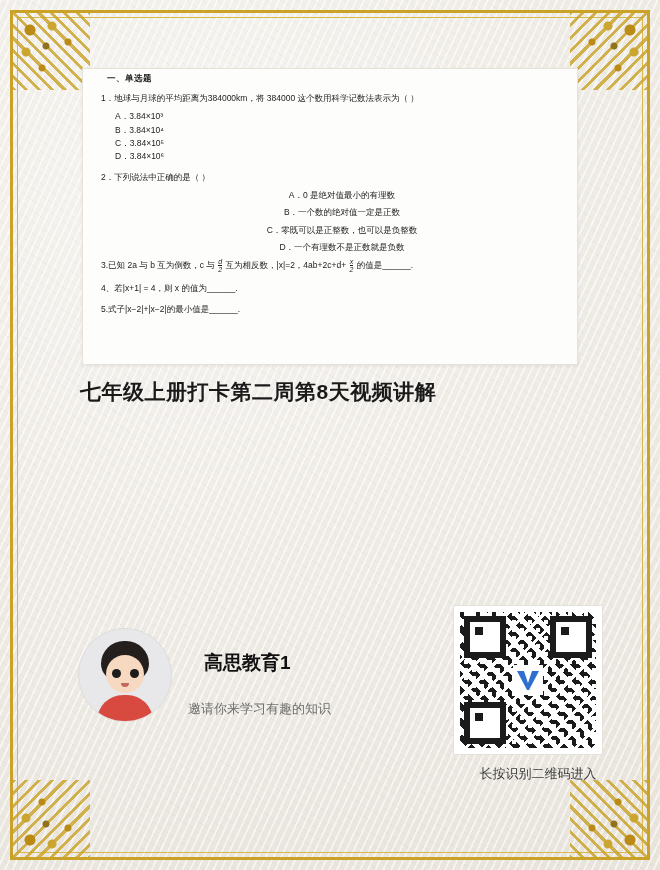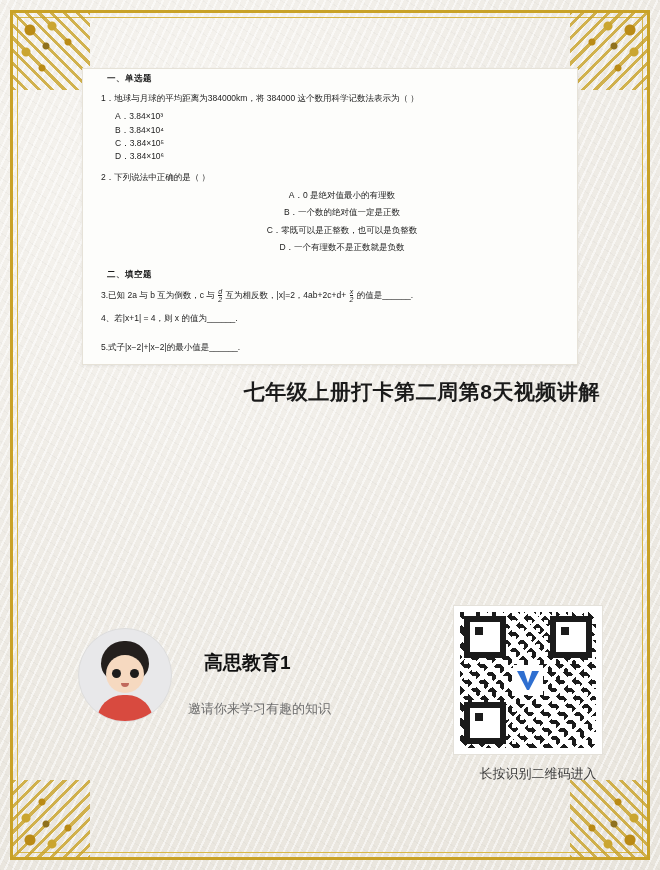--- a/index.html
+++ b/index.html
@@ -100,21 +100,20 @@
   
   .headline{
     position:absolute;
     left:80px;top:378px;
     width:520px;
     font-size:21px;
     font-weight:bold;
     color:#1a1a1a;
     letter-spacing:.5px;
     white-space:nowrap;
-    text-align:right;
   }
 
   
   .avatar{
     position:absolute;
     left:78px;top:628px;
     width:92px;height:92px;
     border-radius:50%;
     background:#e8e8ea;
     overflow:hidden;
@@ -222,40 +221,39 @@
       <span>C．3.84×10⁵</span>
       <span>D．3.84×10⁶</span>
     </div>
 
     <div class="ws-q">2．下列说法中正确的是（                ）</div>
     <div class="ws-sub">A．0 是绝对值最小的有理数</div>
     <div class="ws-sub">B．一个数的绝对值一定是正数</div>
     <div class="ws-sub">C．零既可以是正整数，也可以是负整数</div>
     <div class="ws-sub">D．一个有理数不是正数就是负数</div>
 
-    <div class="ws-section ws-section2">二、填空题</div>
 
     <div class="ws-q">
       <span>3.已知 2a 与 b 互为倒数，c 与</span>
       <span class="frac">
         <i>d</i>
         <i class="bar"></i>
         <i>2</i>
       </span>
       <span>互为相反数，|x|=2，4ab+2c+d+</span>
       <span class="frac">
         <i>x</i>
         <i class="bar"></i>
         <i>2</i>
       </span>
       <span>的值是______.</span>
     </div>
 
     <div class="ws-q" style="margin-top:8px">4、若|x+1| = 4，则 x 的值为______.</div>
-    <div class="ws-q" style="margin-top:16px">5.式子|x−2|+|x−2|的最小值是______.</div>
+    <div class="ws-q" style="margin-top:8px">5.式子|x−2|+|x−2|的最小值是______.</div>
   </div>
 
   <div class="headline">七年级上册打卡第二周第8天视频讲解</div>
 
   <div class="avatar">
     <div class="av-hair"></div>
     <div class="av-face"></div>
     <div class="av-eye l"></div>
     <div class="av-eye r"></div>
     <div class="av-mouth"></div>

